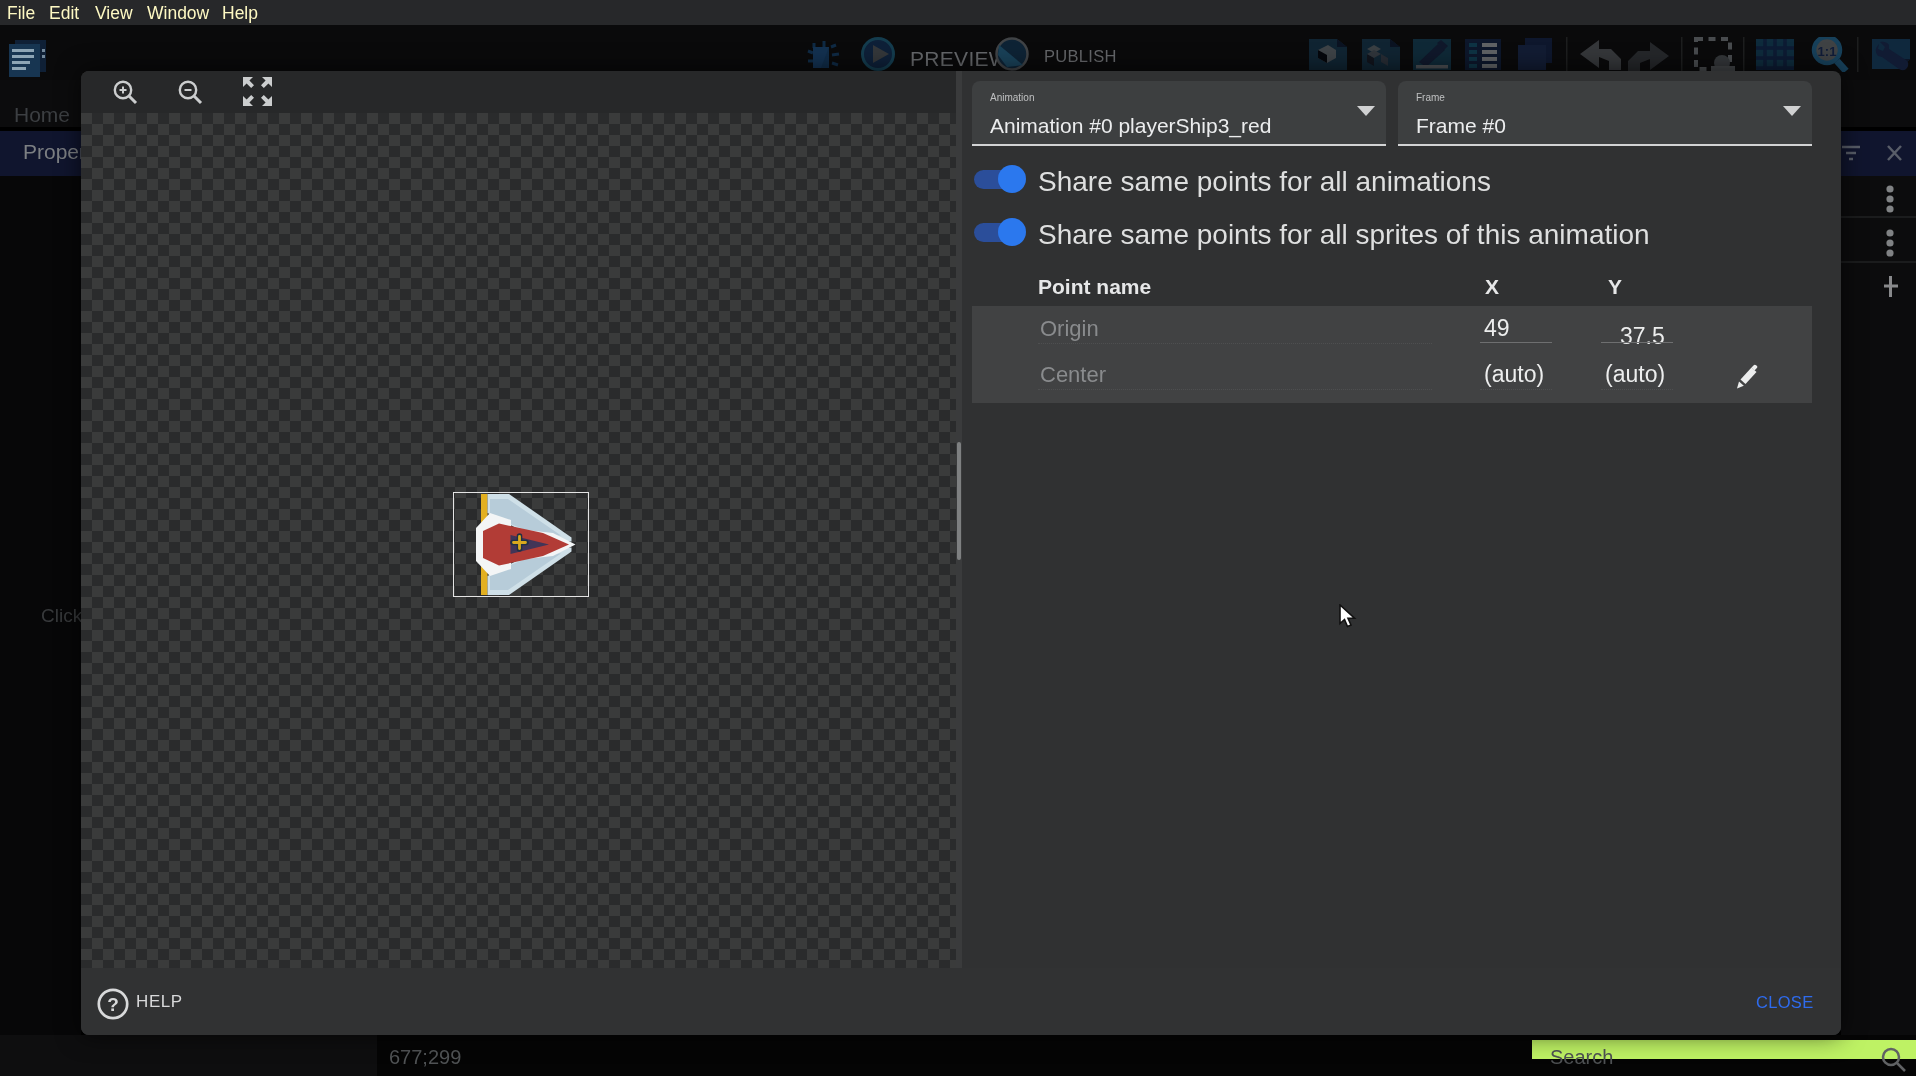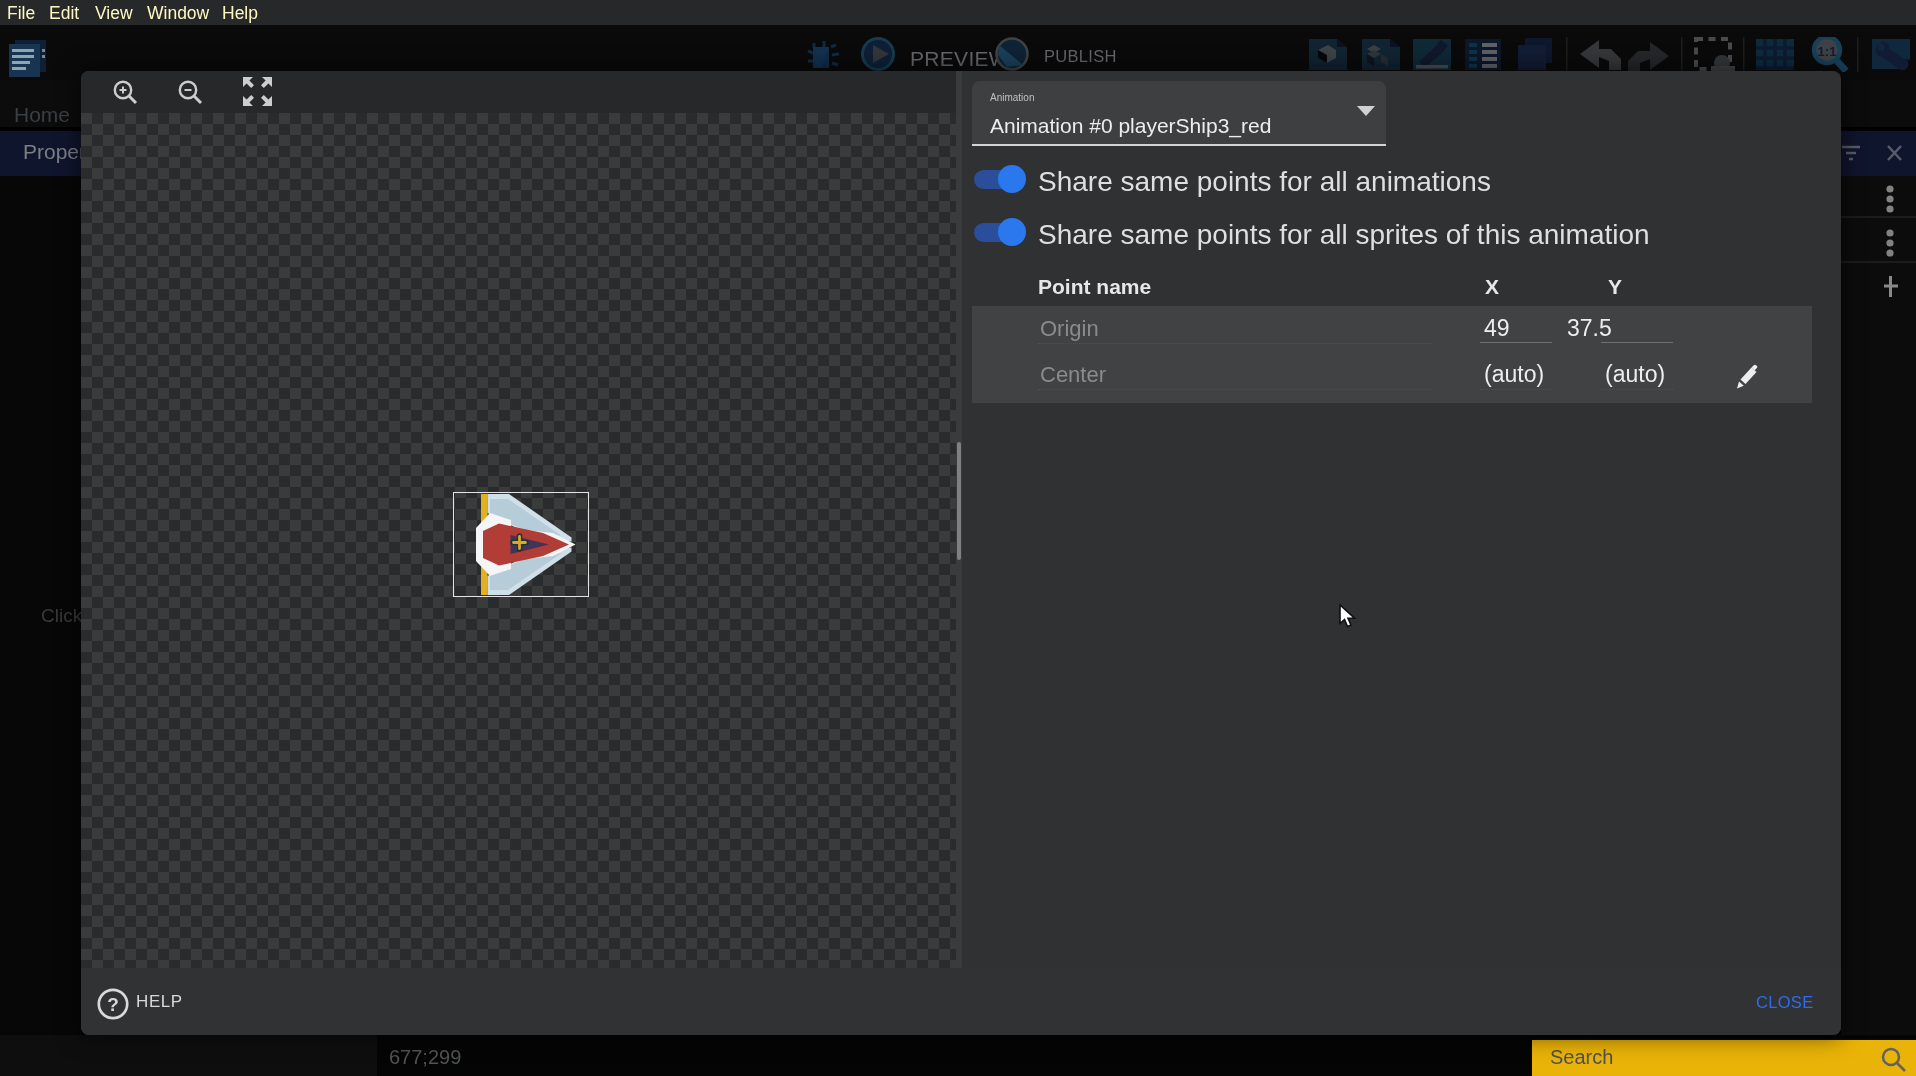--- a/index.html
+++ b/index.html
@@ -14,21 +14,21 @@
 #tabsrow { left:0; top:80px; width:1916px; height:47px; background:#0c0c0d; }
 #hometab { left:14px; top:103px; color:#3c3f42; font-size:21px; }
 #propbar { left:0; top:131px; width:1916px; height:45px; background:#10152e; }
 #propbar .t { position:absolute; left:23px; top:9px; color:#7c7f83; font-size:21px; }
 #leftpanelbg { left:0; top:176px; width:81px; height:859px; background:#070708; }
 #clicktext { left:41px; top:605px; color:#37393b; font-size:19px; }
 #rightpanelbg { left:1841px; top:176px; width:75px; height:860px; background:#0c0c0d; }
 #statusbar { left:0; top:1035px; width:1916px; height:41px; background:#050505; }
 #statusleft { left:0px; top:1035px; width:377px; height:41px; background:#0e0e0f; }
 #coords { left:389px; top:1046px; color:#505355; font-size:20px; }
-#searchbox { left:1532px; top:1040px; width:384px; height:36px; background:#eab308; }
+#searchbox { left:1532px; top:1040px; width:384px; height:19px; background:#bef264; }
 #searchtxt { left:18px; top:6px; color:#4e5153; font-size:20px; position:absolute; }
 
 
 #dialog { left:81px; top:71px; width:1760px; height:964px; background:#303132; border-radius:8px; overflow:hidden; box-shadow:0 0 24px rgba(0,0,0,.65); }
 #canvastb { left:0; top:0; width:875px; height:42px; background:#272829; position:absolute; }
 #checker { left:0; top:42px; width:875px; height:855px; position:absolute;
   background-color:#2a2b2c;
   background-image:
     linear-gradient(45deg,#3a3b3b 25%,transparent 25%,transparent 75%,#3a3b3b 75%),
     linear-gradient(45deg,#3a3b3b 25%,transparent 25%,transparent 75%,#3a3b3b 75%);
@@ -260,40 +260,47 @@
     <div id="closetxt">CLOSE</div>
   </div>
 
   <div class="field" id="f1" style="left:891px;">
       <span class="lbl">Animation</span>
       <span class="val">Animation #0 playerShip3_red</span>
     <svg width="20" height="12" viewBox="0 0 20 12">
         <polygon points="1,1 19,1 10,11" fill="#d0d1d2"></polygon>
       </svg>
     </div>
+  <div class="field" id="f2" style="left:1317px;">
+      <span class="lbl">Frame</span>
+      <span class="val">Frame #0</span>
+    <svg width="20" height="12" viewBox="0 0 20 12">
+        <polygon points="1,1 19,1 10,11" fill="#d0d1d2"></polygon>
+      </svg>
+    </div>
 
   <div class="togrow" style="top:94px;">
       <div class="track"></div>
       <div class="thumb"></div>
       <div class="toglbl">Share same points for all animations</div>
     </div>
   <div class="togrow" style="top:147px;">
       <div class="track"></div>
       <div class="thumb"></div>
       <div class="toglbl">Share same points for all sprites of this animation</div>
     </div>
 
   <div class="th" style="left:957px; top:204px;">Point name</div>
   <div class="th" style="left:1404px; top:204px;">X</div>
   <div class="th" style="left:1527px; top:204px;">Y</div>
 
   <div class="trow" style="top:235px;">
     <span class="nm">Origin</span>
     <span class="v" style="left:512px;">49</span>
-    <span class="v" style="left:595px;">37.5</span>
+    <span class="v" style="left:648px;margin-top:8px;">37.5</span>
     <div class="dotln" style="left:66px;top:37px;width:394px;"></div>
     <div class="solidln" style="left:508px;top:36px;width:72px;"></div>
     <div class="solidln" style="left:629px;top:36px;width:72px;"></div>
   </div>
   <div class="trow" style="top:281px;padding-left:24px;">
     <span class="nm">Center</span>
     <span class="v" style="left:512px;">(auto)</span>
     <span class="v" style="left:633px;">(auto)</span>
     <div class="dotln" style="left:66px;top:37px;width:394px;"></div>
     <div class="dotln" style="left:508px;top:37px;width:72px;"></div>

